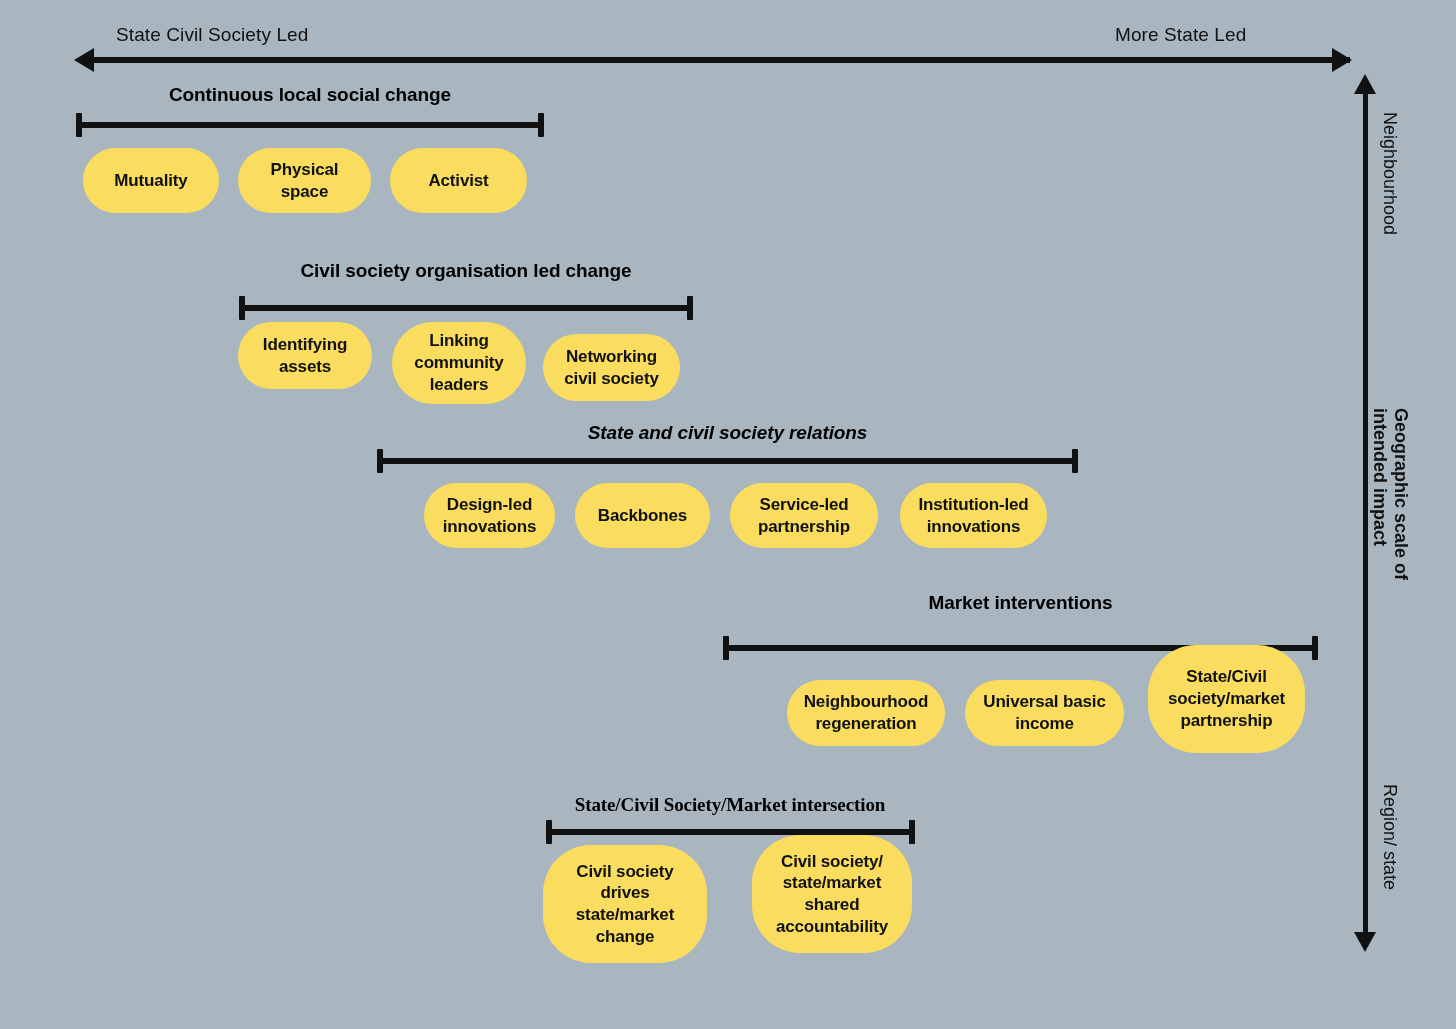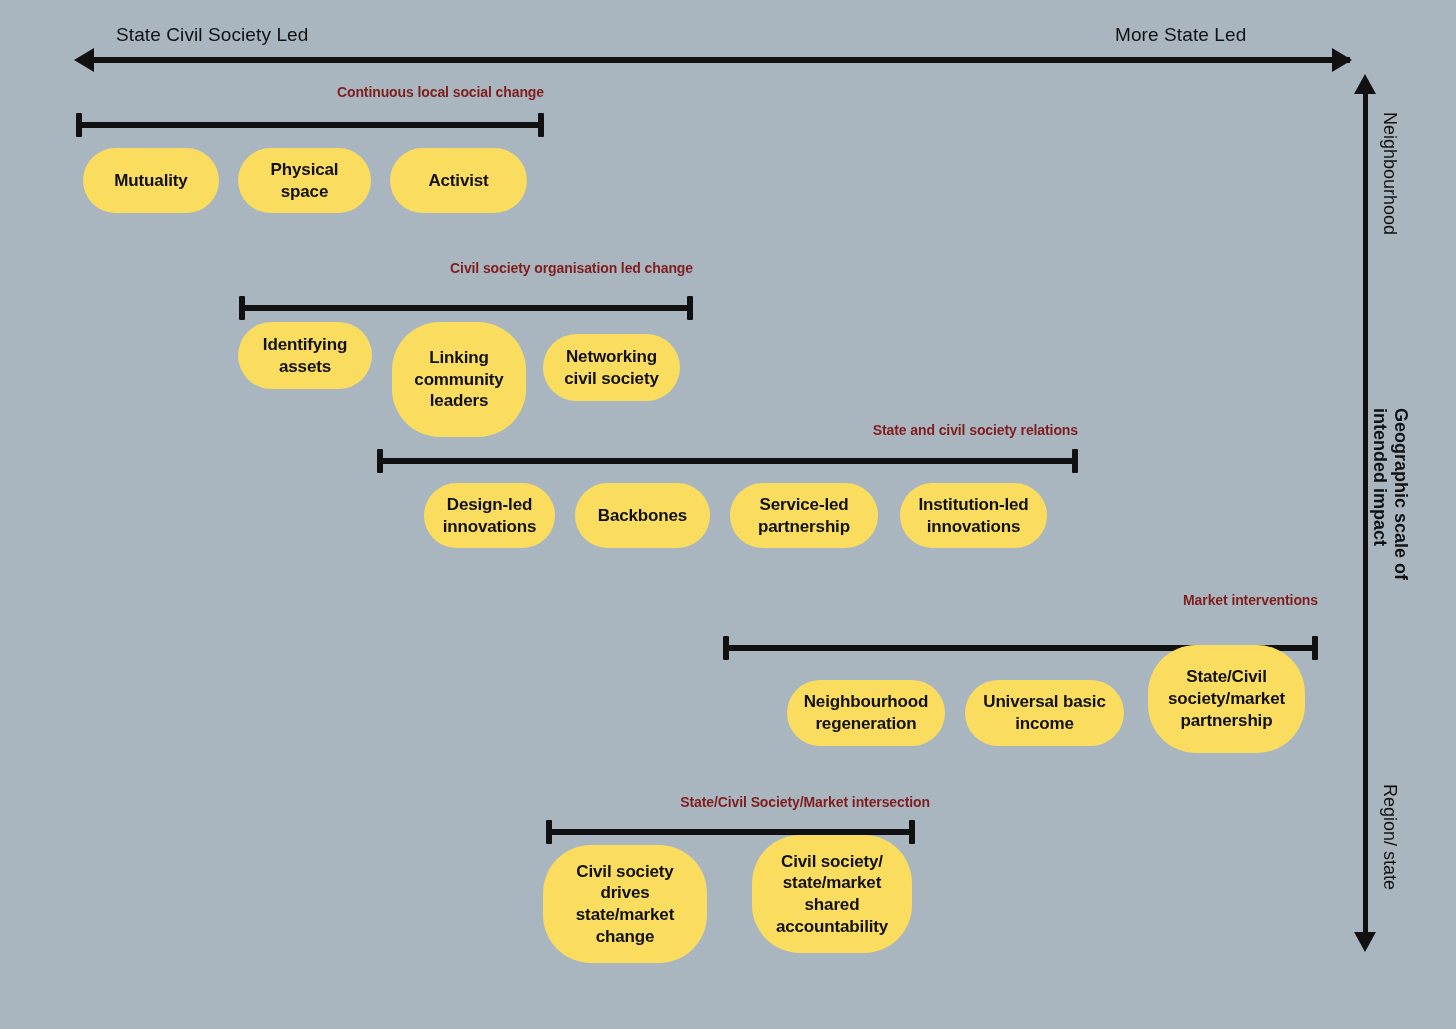--- a/index.html
+++ b/index.html
@@ -128,25 +128,25 @@
     height: 24px;
     background: #111111;
     border-radius: 1px;
   }
   .bracket .cap.left { left: 0; }
   .bracket .cap.right { right: 0; }
 
   
   .group-title {
     position: absolute;
-    font-size: 14px;
+    font-size: 19px;
     font-weight: 700;
-    color: #7f1d1d;
+    color: #000000;
     white-space: nowrap;
-    text-align: right;
+    text-align: center;
     letter-spacing: -0.1px;
   }
 
   
   .pill {
     position: absolute;
     background: #fadd5e;
     border-radius: 48px;
     display: flex;
     align-items: center;
@@ -189,42 +189,42 @@
       <div class="pill" style="left: 83px; top: 148px; width: 136px; height: 65px;">Mutuality</div>
       <div class="pill" style="left: 238px; top: 148px; width: 133px; height: 65px;">Physical space</div>
       <div class="pill" style="left: 390px; top: 148px; width: 137px; height: 65px;">Activist</div>
       <div class="group-title" style="left: 239px; top: 260px; width: 454px;">Civil society organisation led change</div>
       <div class="bracket" style="left: 239px; top: 296px; width: 454px; height: 24px;">
         <div class="bar"></div>
         <div class="cap left"></div>
         <div class="cap right"></div>
       </div>
       <div class="pill" style="left: 238px; top: 322px; width: 134px; height: 67px;">Identifying assets</div>
-      <div class="pill" style="left: 392px; top: 322px; width: 134px; height: 115px;">Linking community leaders</div>
+      <div class="pill" style="left: 392px; top: 322px; width: 134px; height: 82px;">Linking community leaders</div>
       <div class="pill" style="left: 543px; top: 322px; width: 137px; height: 67px; margin-top: 12px;">Networking civil society</div>
-      <div class="group-title" style="left: 377px; top: 422px; width: 701px;">State and civil society relations</div>
+      <div class="group-title" style="left: 377px; top: 422px; width: 701px; font-style: italic;">State and civil society relations</div>
       <div class="bracket" style="left: 377px; top: 449px; width: 701px; height: 24px;">
         <div class="bar"></div>
         <div class="cap left"></div>
         <div class="cap right"></div>
       </div>
       <div class="pill" style="left: 424px; top: 483px; width: 131px; height: 65px;">Design-led innovations</div>
       <div class="pill" style="left: 575px; top: 483px; width: 135px; height: 65px;">Backbones</div>
       <div class="pill" style="left: 730px; top: 483px; width: 148px; height: 65px;">Service-led partnership</div>
       <div class="pill" style="left: 900px; top: 483px; width: 147px; height: 65px;">Institution-led innovations</div>
       <div class="group-title" style="left: 723px; top: 592px; width: 595px;">Market interventions</div>
       <div class="bracket" style="left: 723px; top: 636px; width: 595px; height: 24px;">
         <div class="bar"></div>
         <div class="cap left"></div>
         <div class="cap right"></div>
       </div>
       <div class="pill" style="left: 787px; top: 680px; width: 158px; height: 66px;">Neighbourhood regeneration</div>
       <div class="pill" style="left: 965px; top: 680px; width: 159px; height: 66px;">Universal basic income</div>
       <div class="pill" style="left: 1148px; top: 645px; width: 157px; height: 108px;">State/Civil society/market partnership</div>
-      <div class="group-title" style="left: 530px; top: 794px; width: 400px;">State/Civil Society/Market intersection</div>
+      <div class="group-title" style="left: 530px; top: 794px; width: 400px; font-family: Liberation Serif, serif;">State/Civil Society/Market intersection</div>
       <div class="bracket" style="left: 546px; top: 820px; width: 369px; height: 24px;">
         <div class="bar"></div>
         <div class="cap left"></div>
         <div class="cap right"></div>
       </div>
       <div class="pill" style="left: 543px; top: 845px; width: 164px; height: 118px;">Civil society drives state/market change</div>
       <div class="pill" style="left: 752px; top: 835px; width: 160px; height: 118px;">Civil society/ state/market shared accountability</div>
     </div>
 
 </div>

